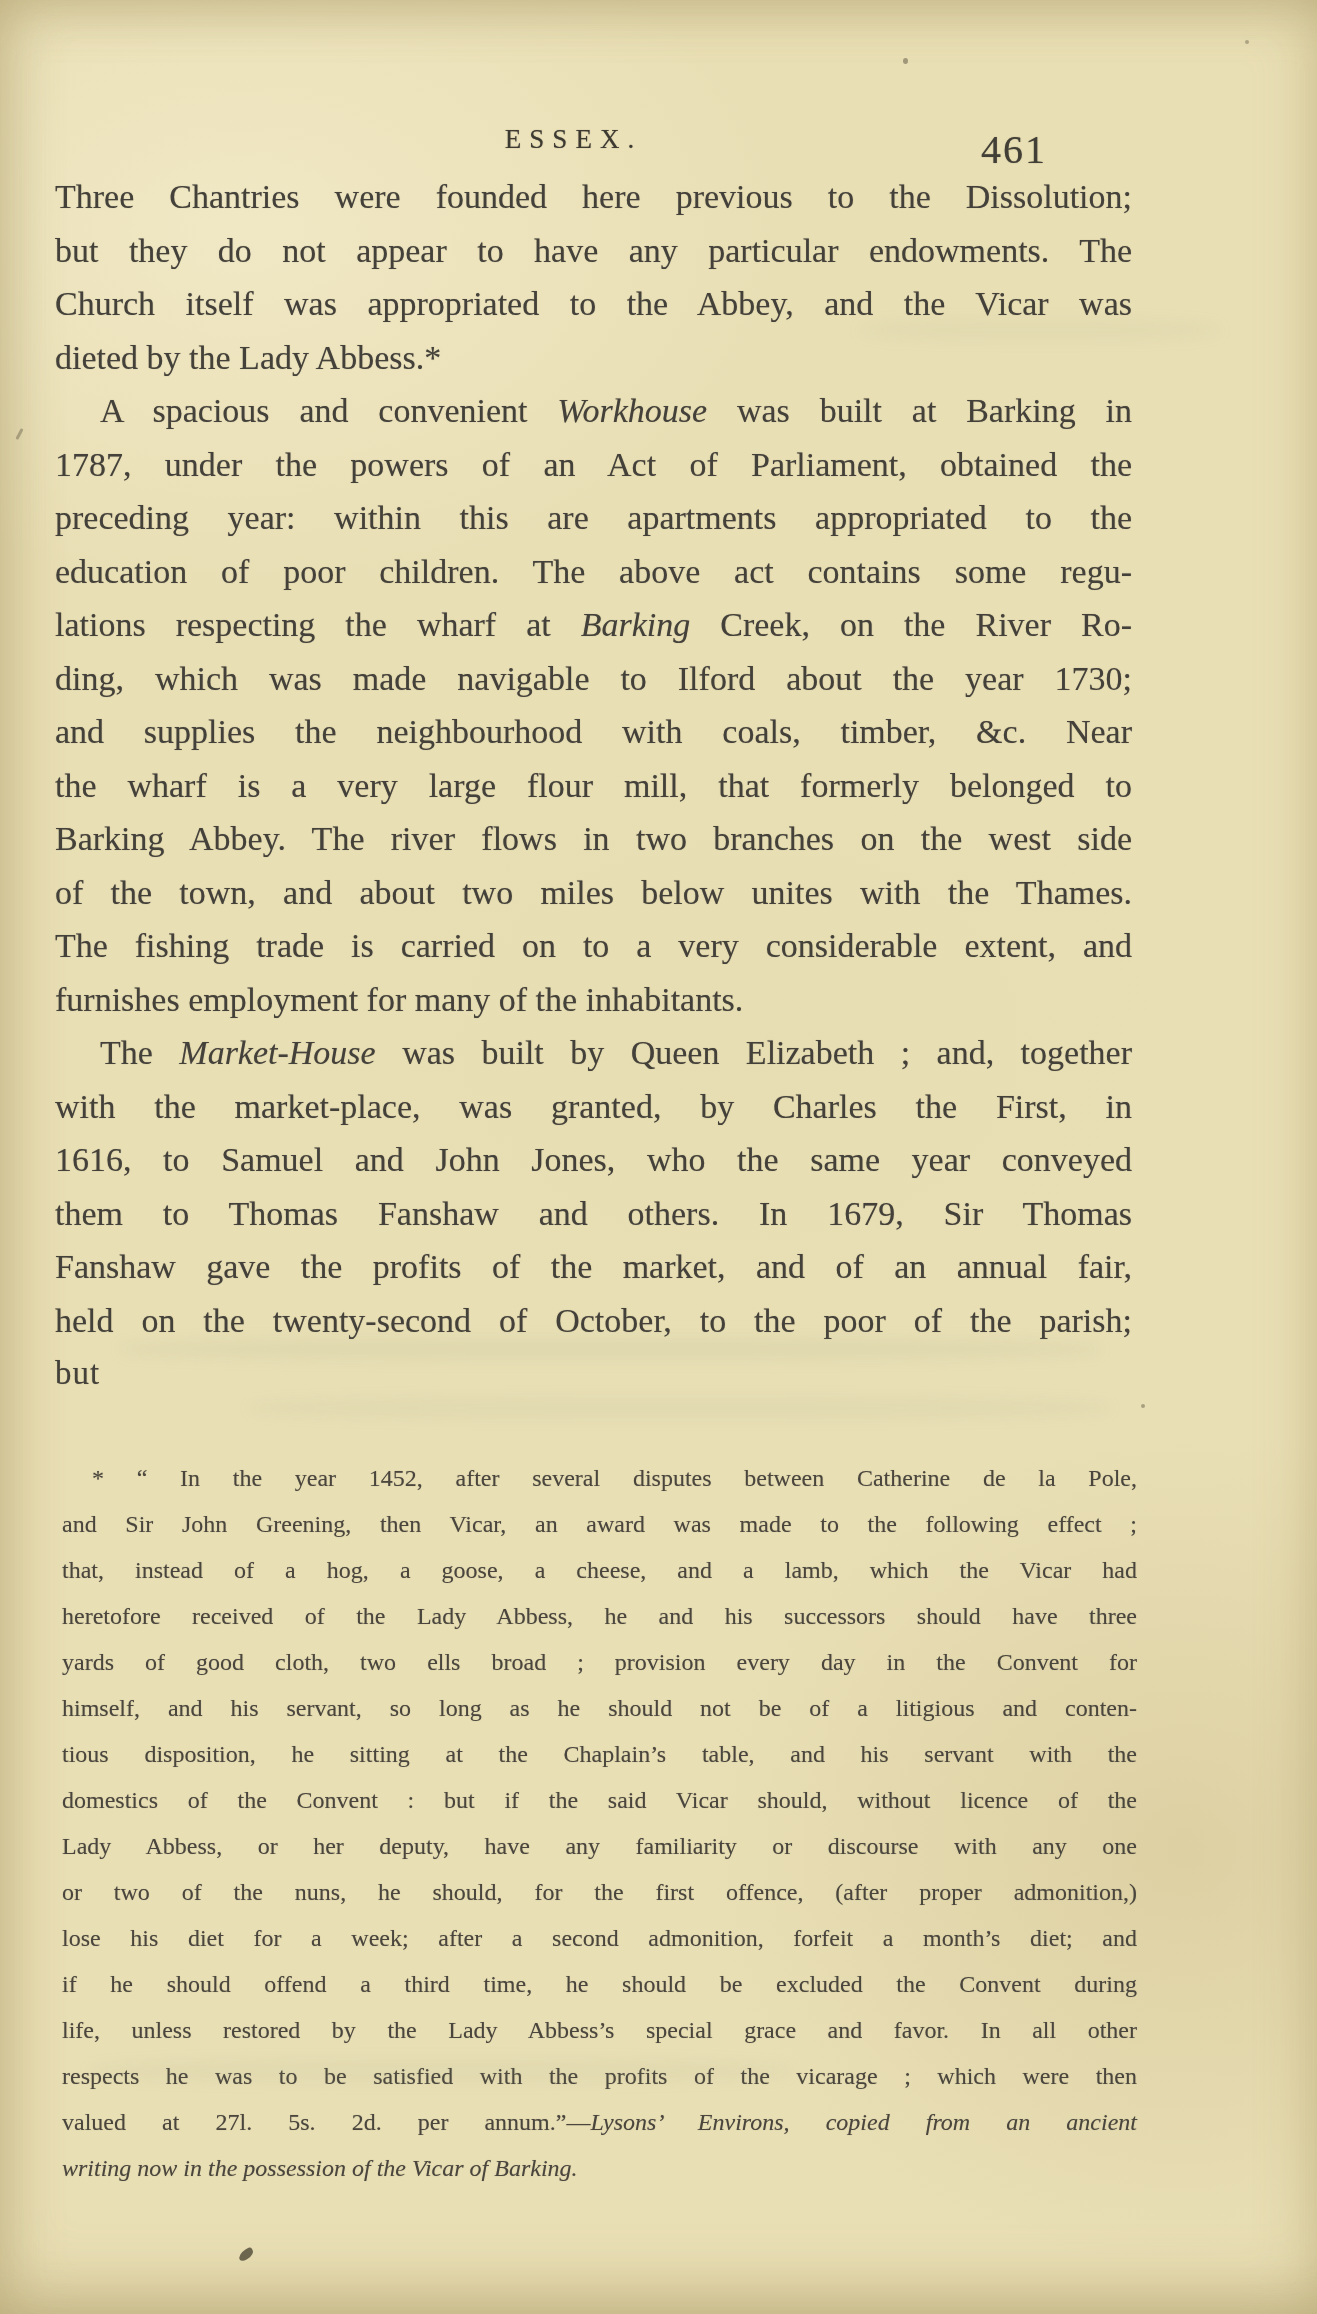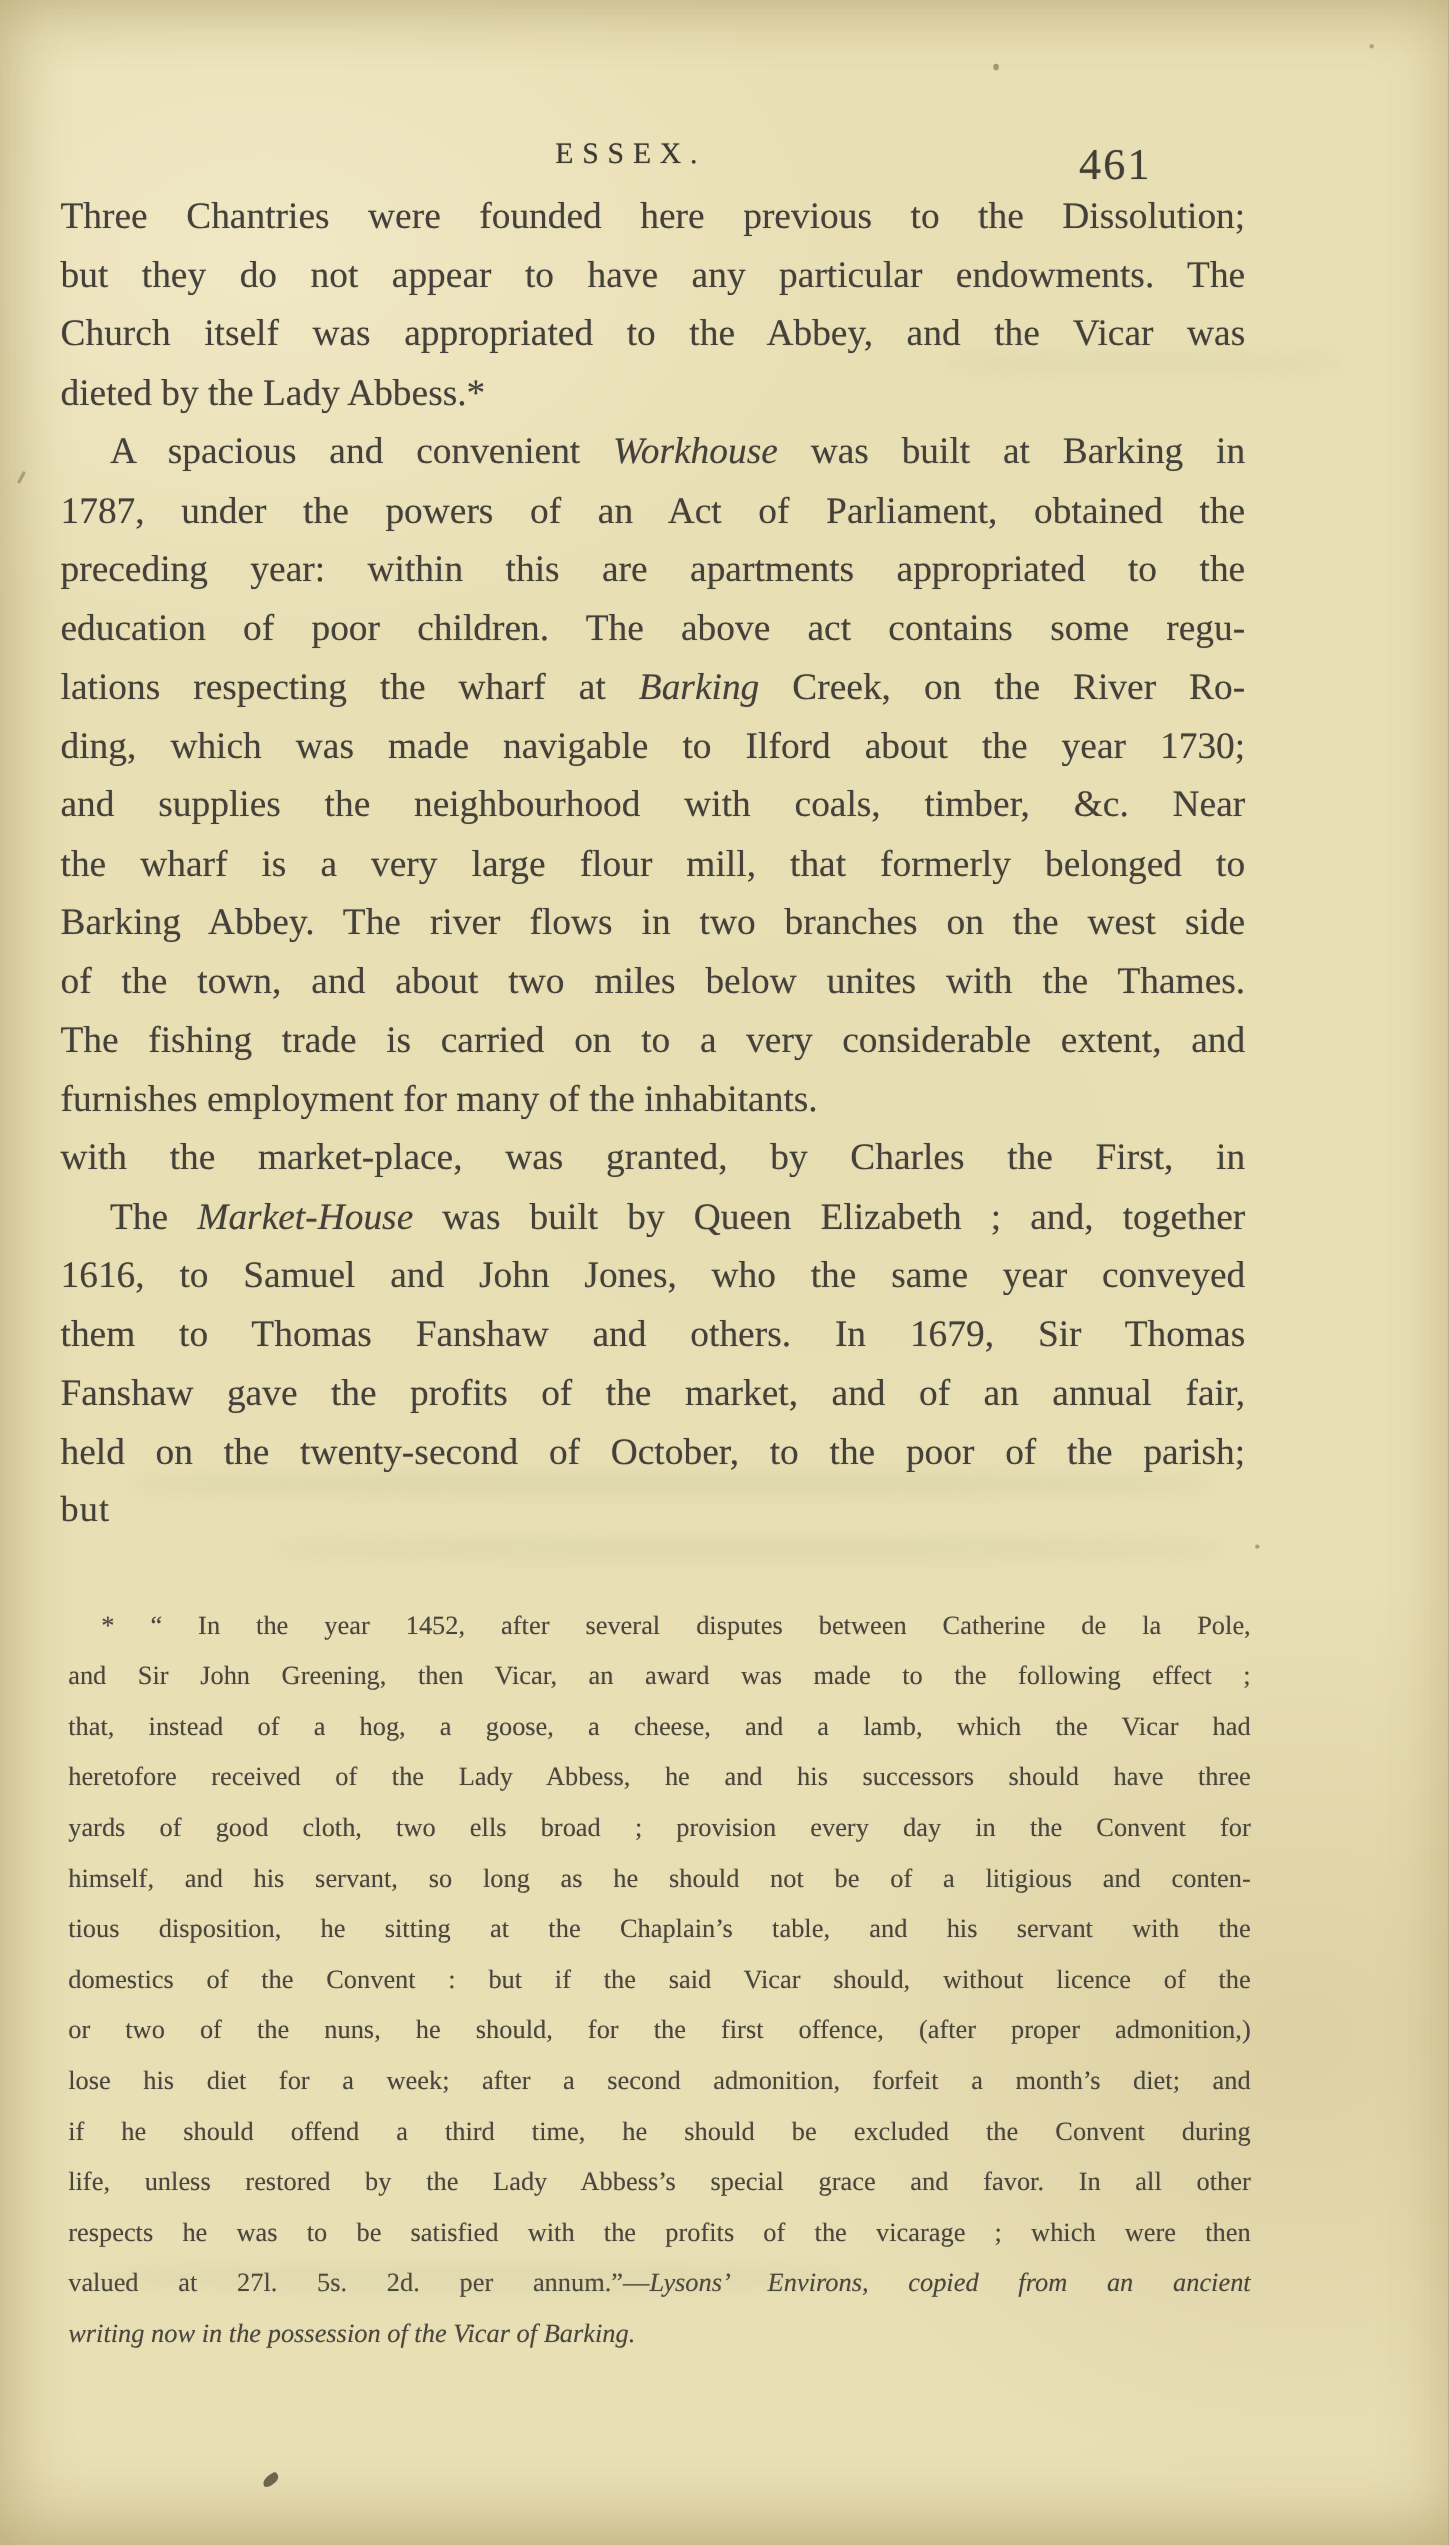--- a/index.html
+++ b/index.html
@@ -96,40 +96,41 @@
         <div class="line">preceding year: within this are apartments appropriated to the</div>
         <div class="line">education of poor children.  The above act contains some regu-</div>
         <div class="line">lations respecting the wharf at <i>Barking</i> Creek, on the River Ro-</div>
         <div class="line">ding, which was made navigable to Ilford about the year 1730;</div>
         <div class="line">and supplies the neighbourhood with coals, timber, &amp;c.  Near</div>
         <div class="line">the wharf is a very large flour mill, that formerly belonged to</div>
         <div class="line">Barking Abbey.  The river flows in two branches on the west side</div>
         <div class="line">of the town, and about two miles below unites with the Thames.</div>
         <div class="line">The fishing trade is carried on to a very considerable extent, and</div>
         <div class="line flush">furnishes employment for many of the inhabitants.</div>
+        <div class="line indent">The <i>Market-House</i> was built by Queen Elizabeth ; and, together</div>
         <div class="line">with the market-place, was granted, by Charles the First, in</div>
-        <div class="line indent">The <i>Market-House</i> was built by Queen Elizabeth ; and, together</div>
         <div class="line">1616, to Samuel and John Jones, who the same year conveyed</div>
         <div class="line">them to Thomas Fanshaw and others.  In 1679, Sir Thomas</div>
         <div class="line">Fanshaw gave the profits of the market, and of an annual fair,</div>
         <div class="line">held on the twenty-second of October, to the poor of the parish;</div>
       </div>
     <div class="catchword">but</div>
   </div>
 
   <div class="footnote">
     <div>
         <div class="line indent">* “ In the year 1452, after several disputes between Catherine de la Pole,</div>
         <div class="line">and Sir John Greening, then Vicar, an award was made to the following effect ;</div>
         <div class="line">that, instead of a hog, a goose, a cheese, and a lamb, which the Vicar had</div>
         <div class="line">heretofore received of the Lady Abbess, he and his successors should have three</div>
         <div class="line">yards of good cloth, two ells broad ; provision every day in the Convent for</div>
         <div class="line">himself, and his servant, so long as he should not be of a litigious and conten-</div>
         <div class="line">tious disposition, he sitting at the Chaplain’s table, and his servant with the</div>
         <div class="line">domestics of the Convent : but if the said Vicar should, without licence of the</div>
+        <div class="line">Lady Abbess, or her deputy, have any familiarity or discourse with any one</div>
         <div class="line">or two of the nuns, he should, for the first offence, (after proper admonition,)</div>
         <div class="line">lose his diet for a week; after a second admonition, forfeit a month’s diet; and</div>
         <div class="line">if he should offend a third time, he should be excluded the Convent during</div>
         <div class="line">life, unless restored by the Lady Abbess’s special grace and favor.  In all other</div>
         <div class="line">respects he was to be satisfied with the profits of the vicarage ; which were then</div>
         <div class="line">valued at 27l. 5s. 2d. per annum.”—<i>Lysons’ Environs, copied from an ancient</i></div>
         <div class="line flush"><i>writing now in the possession of the Vicar of Barking.</i></div>
       </div>
   </div>
 

